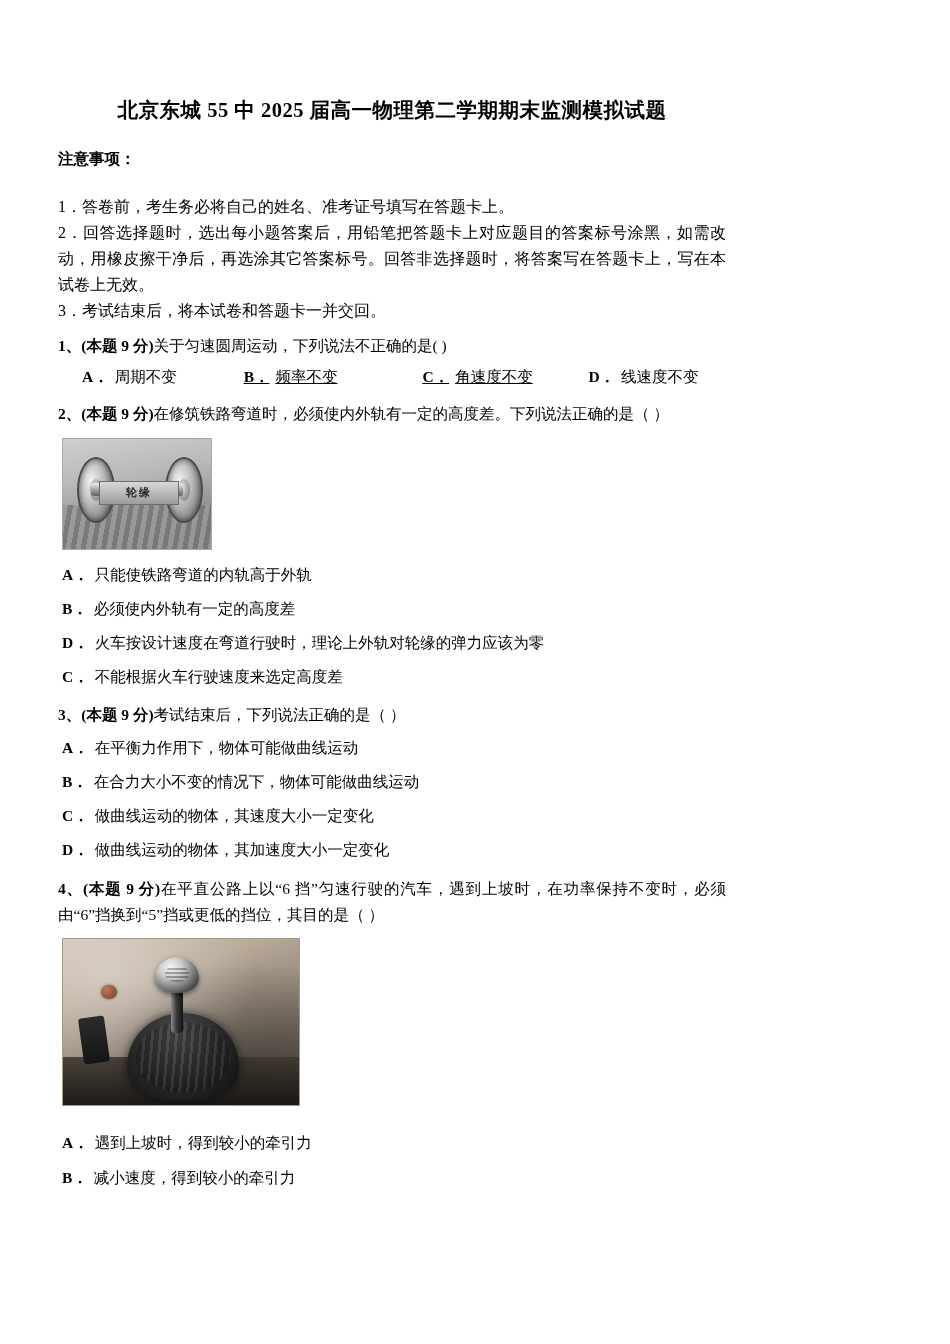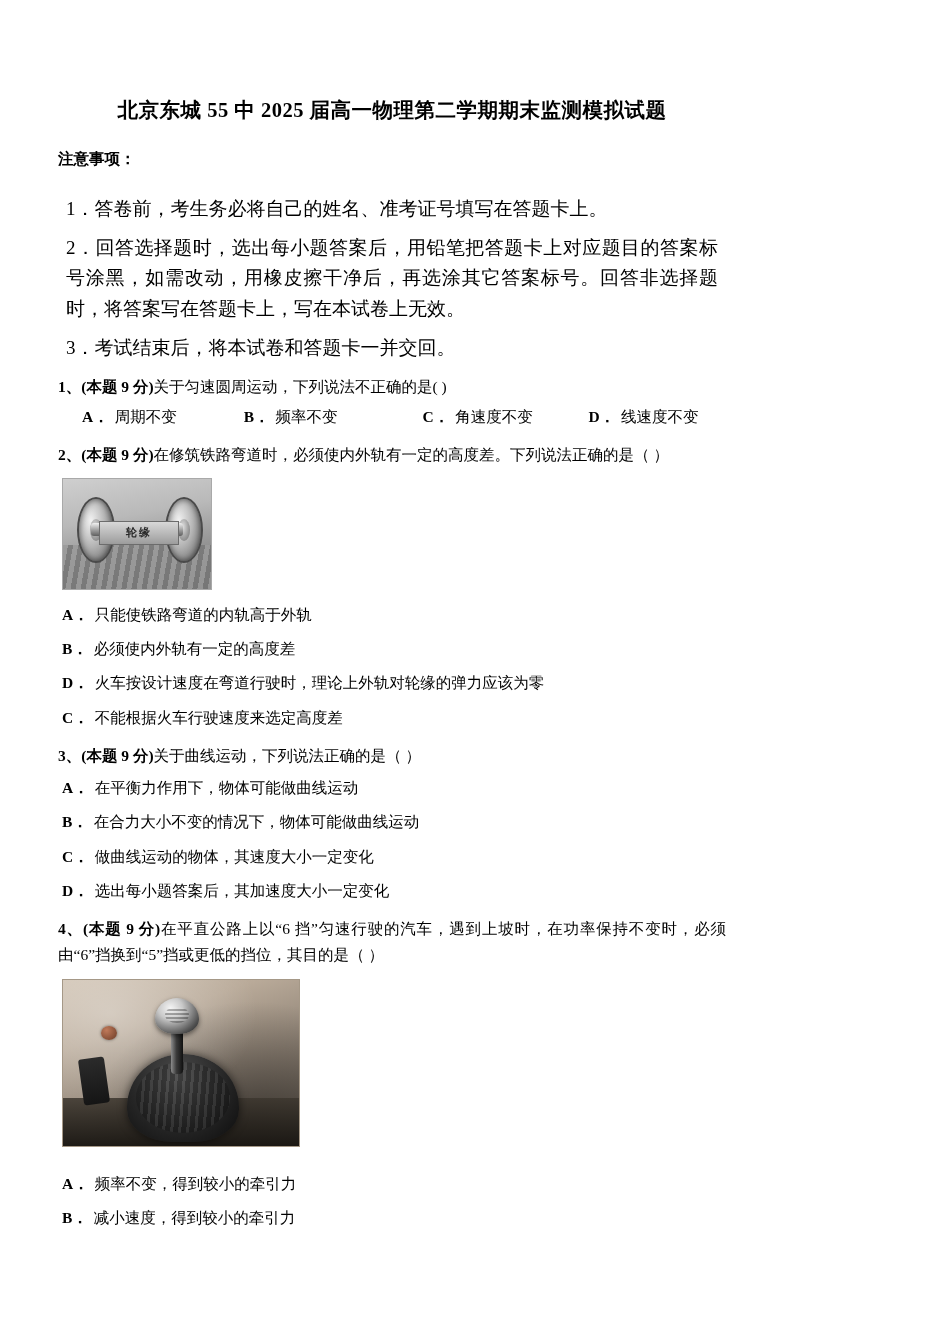--- a/index.html
+++ b/index.html
@@ -28,23 +28,23 @@
     margin: 0 0 22px 0;
     line-height: 1.4;
   }
   .notice-heading {
     font-size: 15.5px;
     font-weight: bold;
     margin: 0 0 24px 0;
     line-height: 1.5;
   }
   .notice-line {
-    font-size: 19px;
+    font-size: 16px;
     line-height: 1.62;
-    margin: 8px;
+    margin: 0;
     text-align: justify;
   }
   .section-intro {
     font-size: 15.5px;
     line-height: 1.66;
     margin: 22px 0 4px 0;
     text-align: justify;
   }
   .q-stem {
     font-size: 15.5px;
@@ -59,22 +59,22 @@
     display: flex;
     font-size: 15.5px;
     line-height: 1.9;
     margin: 2px 0 2px 0;
   }
   .opts-row .opt {
     white-space: nowrap;
     margin-left: 24px;
   }
   .opt-a { width: 160px; }
-  .opt-b { width: 180px; }
-  .opt-c { width: 165px; }
+  .opt-b { width: 180px; text-decoration: underline; }
+  .opt-c { width: 165px; text-decoration: underline; }
   .opt-d { width: 160px; }
   .opt-label {
     font-weight: bold;
     margin-right: 6px;
   }
   .opt-block {
     font-size: 15.5px;
     line-height: 1.95;
     margin: 4px 0;
     padding-left: 4px;
@@ -281,41 +281,41 @@
       </div>
     </div>
 
     <p class="opt-block"><span class="opt-label">A．</span><span>只能使铁路弯道的内轨高于外轨</span></p>
     <p class="opt-block"><span class="opt-label">B．</span><span>必须使内外轨有一定的高度差</span></p>
     <p class="opt-block"><span class="opt-label">D．</span><span>火车按设计速度在弯道行驶时，理论上外轨对轮缘的弹力应该为零</span></p>
     <p class="opt-block"><span class="opt-label">C．</span><span>不能根据火车行驶速度来选定高度差</span></p>
   </div>
 
   <div>
-    <p class="q-stem"><span class="bold">3、</span><span class="bold">(本题 9 分)</span><span>关于曲线运动，下列说法正确的是（      ）</span></p>
+    <p class="q-stem"><span class="bold">3、</span><span class="bold">(本题 9 分)</span><span>考试结束后，下列说法正确的是（      ）</span></p>
     <p class="opt-block"><span class="opt-label">A．</span><span>在平衡力作用下，物体可能做曲线运动</span></p>
     <p class="opt-block"><span class="opt-label">B．</span><span>在合力大小不变的情况下，物体可能做曲线运动</span></p>
     <p class="opt-block"><span class="opt-label">C．</span><span>做曲线运动的物体，其速度大小一定变化</span></p>
-    <p class="opt-block"><span class="opt-label">D．</span><span>选出每小题答案后，其加速度大小一定变化</span></p>
+    <p class="opt-block"><span class="opt-label">D．</span><span>做曲线运动的物体，其加速度大小一定变化</span></p>
   </div>
 
   <div>
     <p class="q-stem"><span class="bold">4、</span><span class="bold">(本题 9 分)</span><span>在平直公路上以“6 挡”匀速行驶的汽车，遇到上坡时，在功率保持不变时，必须由“6”挡换到“5”挡或更低的挡位，其目的是（  ）</span></p>
 
     <div class="fig-wrap">
       <div class="fig-gear">
         <div class="console"></div>
         <div class="trim"></div>
         <div class="vent"></div>
         <div class="button"></div>
         <div class="boot"></div>
         <div class="stick"></div>
         <div class="knob"></div>
       </div>
     </div>
 
     <div class="spacer-sm"></div>
 
-    <p class="opt-block"><span class="opt-label">A．</span><span>频率不变，得到较小的牵引力</span></p>
+    <p class="opt-block"><span class="opt-label">A．</span><span>遇到上坡时，得到较小的牵引力</span></p>
     <p class="opt-block"><span class="opt-label">B．</span><span>减小速度，得到较小的牵引力</span></p>
   </div>
 
 </div>
 
 </body></html>

